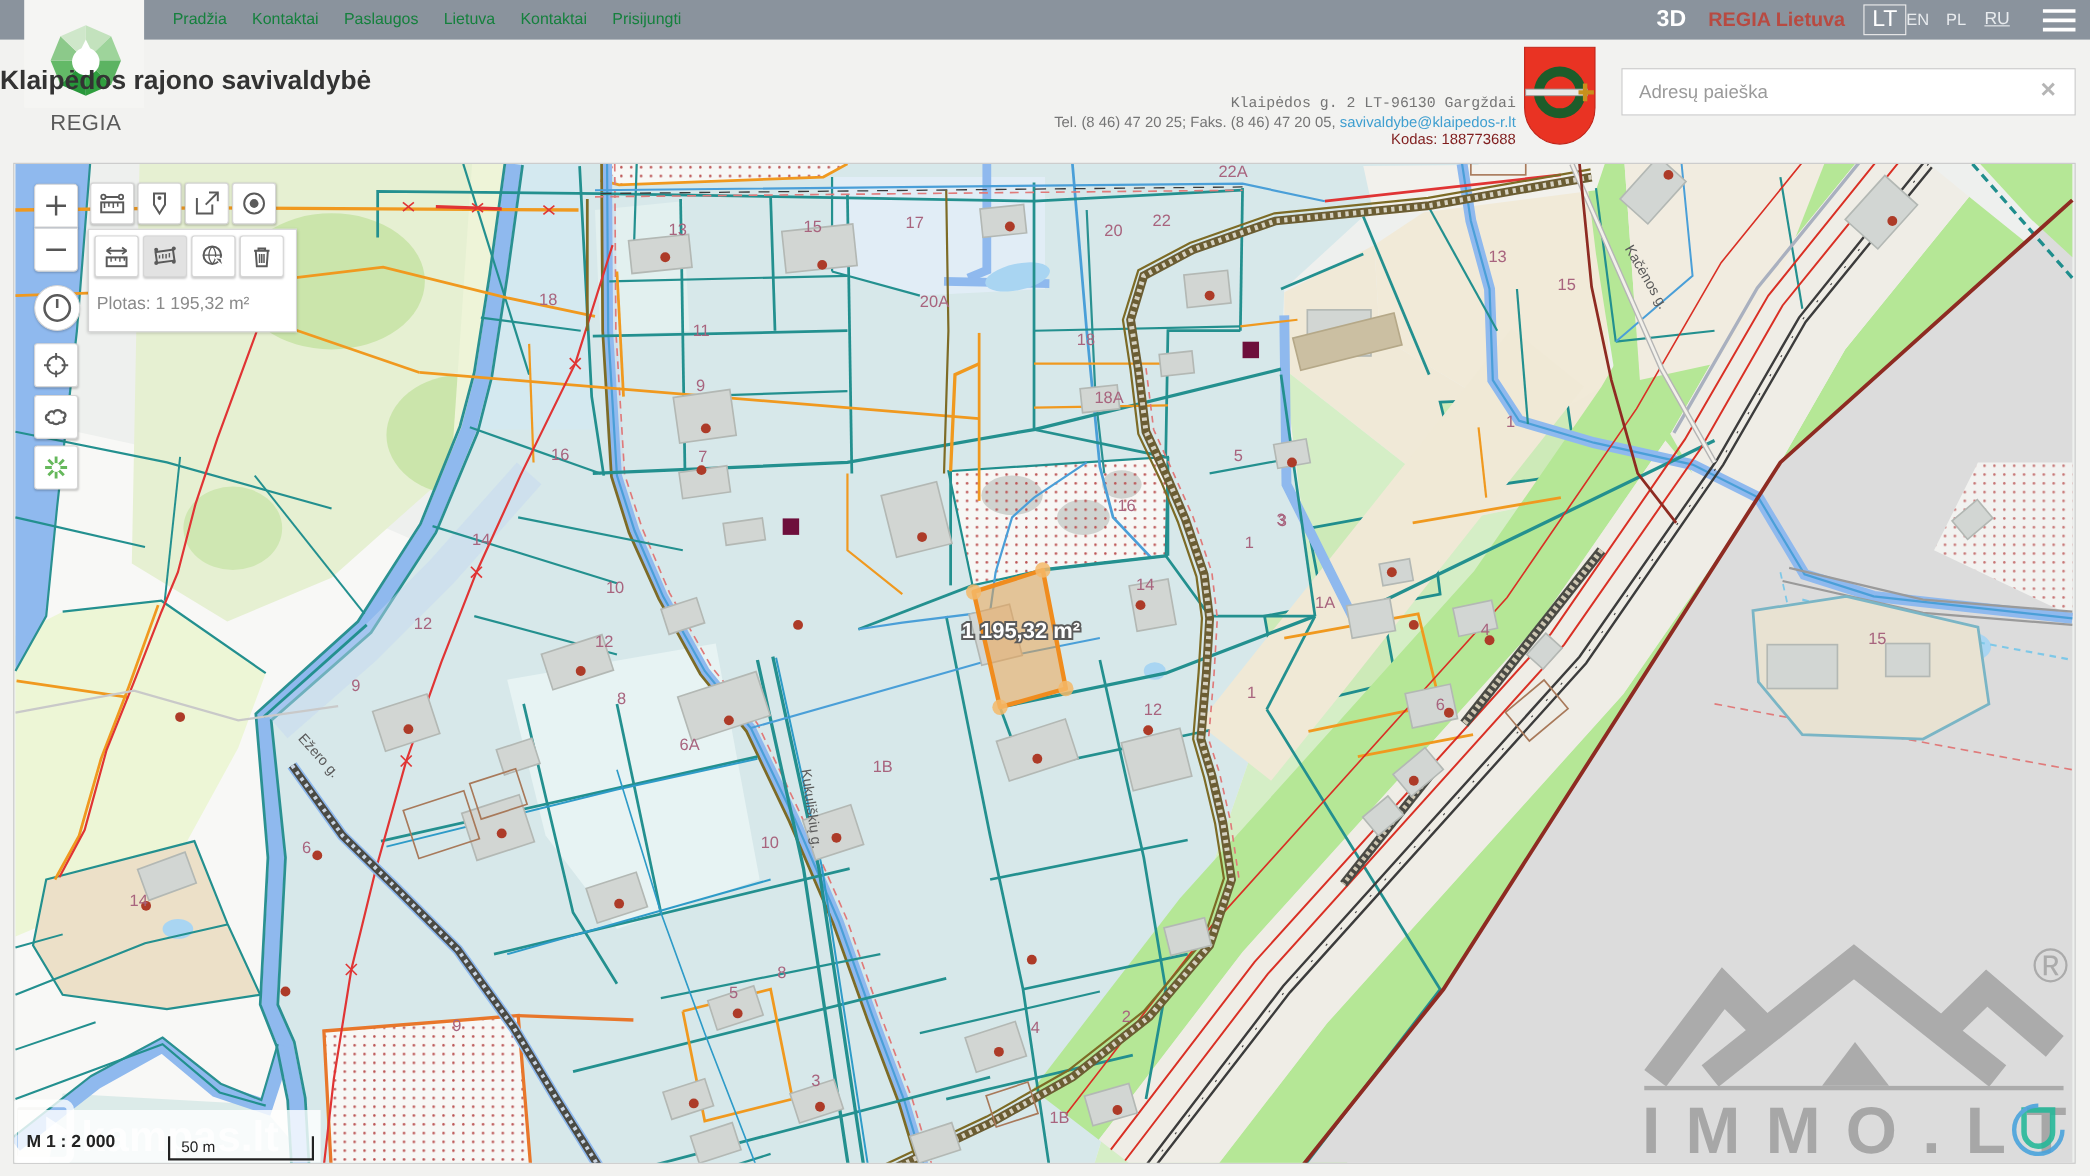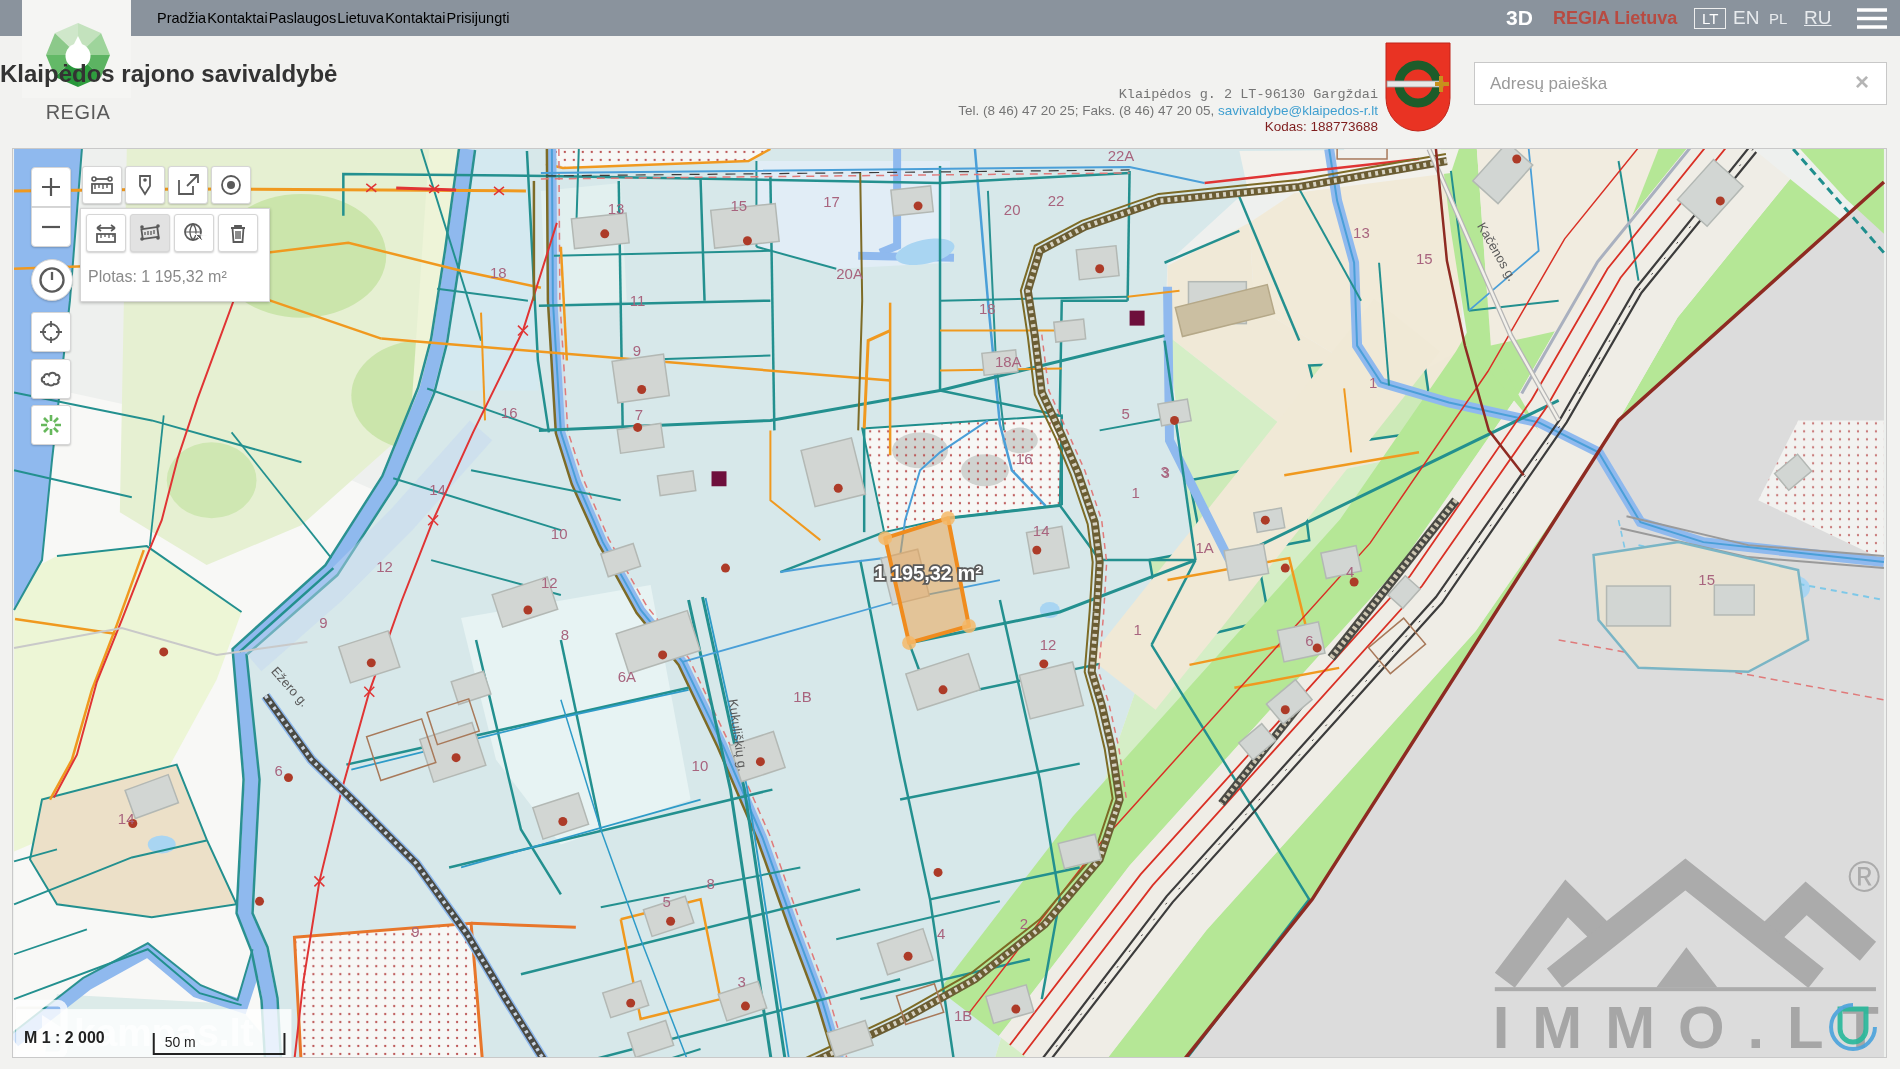--- a/index.html
+++ b/index.html
@@ -1,18 +1,18 @@
 <!DOCTYPE html>
 <html><head><meta charset="utf-8"><title>REGIA</title>
 <style>
 *{margin:0;padding:0;box-sizing:border-box;}
 body{width:1900px;height:1069px;position:relative;background:#f2f2f0;font-family:"Liberation Sans",sans-serif;overflow:hidden;}
 .nav{position:absolute;left:0;top:0;width:1900px;height:36px;background:#8a939d;}
 .logobox{position:absolute;left:22px;top:0;width:109px;height:98px;background:#f5f5f3;}
-.menu{position:absolute;left:157px;top:0;height:36px;display:flex;align-items:center;gap:1px;color:#000000;font-size:14.5px;}
+.menu{position:absolute;left:157px;top:0;height:36px;display:flex;align-items:center;gap:23px;color:#15803d;font-size:14.5px;}
 .navr{position:absolute;top:0;height:36px;display:flex;align-items:center;color:#fff;}
 </style></head>
 <body>
 <div class="nav"></div>
 <div class="logobox"></div>
 <svg style="position:absolute;left:45px;top:22px" width="66" height="66" viewBox="0 0 66 66">
 <g>
 <polygon points="33,1 56,11 33,33" fill="#c3e2bd"></polygon>
 <polygon points="56,11 65,33 33,33" fill="#9ed49b"></polygon>
 <polygon points="65,33 56,55 33,33" fill="#5cb362"></polygon>
@@ -30,25 +30,25 @@
     <span>Pradžia</span>
     <span>Kontaktai</span>
     <span>Paslaugos</span>
     <span>Lietuva</span>
     <span>Kontaktai</span>
     <span>Prisijungti</span>
   </div>
 <div class="navr" style="left:1506px;font-size:21px;font-weight:bold;">3D</div>
 <div class="navr" style="left:1553px;font-size:18px;font-weight:bold;color:#b84a41;">REGIA Lietuva</div>
 <div class="navr" style="left:1694px;">
-    <span style="border:1px solid #eee;padding:1px 7px;font-size:15px;">LT</span>
-  </div>
-<div class="navr" style="left:1733px;font-size:19px;color:#e8ebee;">EN</div>
+    <span style="border:1px solid #eee;padding:1px 7px;font-size:21px;">LT</span>
+  </div>
+<div class="navr" style="left:1733px;font-size:15px;color:#e8ebee;">EN</div>
 <div class="navr" style="left:1769px;font-size:15px;color:#e8ebee;">PL</div>
-<div class="navr" style="left:1804px;font-size:19px;color:#e8ebee;text-decoration:underline;">RU</div>
+<div class="navr" style="left:1804px;font-size:16px;color:#e8ebee;text-decoration:underline;">RU</div>
 <svg style="position:absolute;left:1857px;top:8px" width="30" height="21" viewBox="0 0 30 21">
     <path d="M0 2h30 M0 10.5h30 M0 19h30" stroke="#fff" stroke-width="3.4"></path>
   </svg>
 
 <div style="position:absolute;left:0;top:60px;width:1378px;text-align:left;font-size:24px;font-weight:bold;color:#333;">Klaipėdos rajono savivaldybė</div>
 <div style="position:absolute;left:0;top:87px;width:1378px;text-align:right;font-size:13.5px;color:#757575;font-family:Liberation Mono, monospace;">Klaipėdos g. 2 LT-96130 Gargždai</div>
 <div style="position:absolute;left:0;top:103px;width:1378px;text-align:right;font-size:13.5px;color:#757575;">Tel. (8 46) 47 20 25; Faks. (8 46) 47 20 05, <span style="color:#3f9fd0">savivaldybe@klaipedos-r.lt</span></div>
 <div style="position:absolute;left:0;top:119px;width:1378px;text-align:right;font-size:13.5px;color:#7f1d1d;">Kodas: 188773688</div>
 
 <svg style="position:absolute;left:1385px;top:42px" width="66" height="90" viewBox="0 0 66 90">

